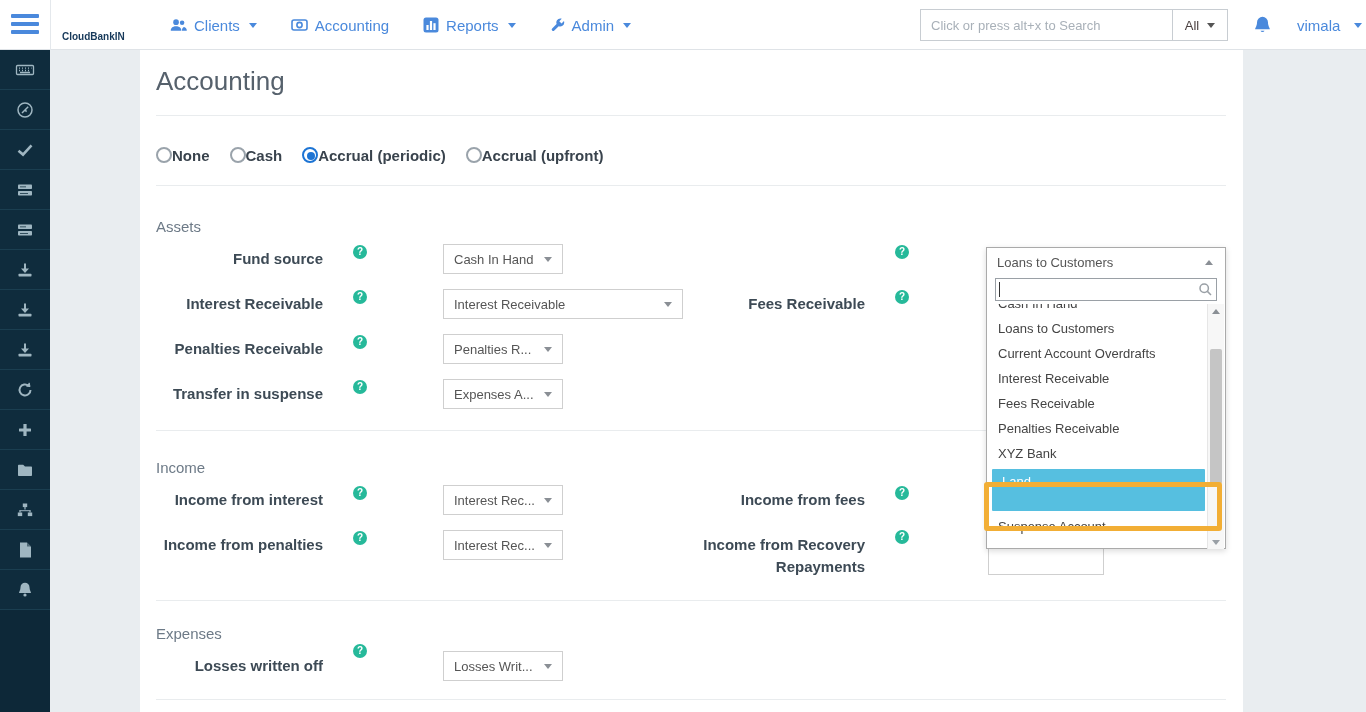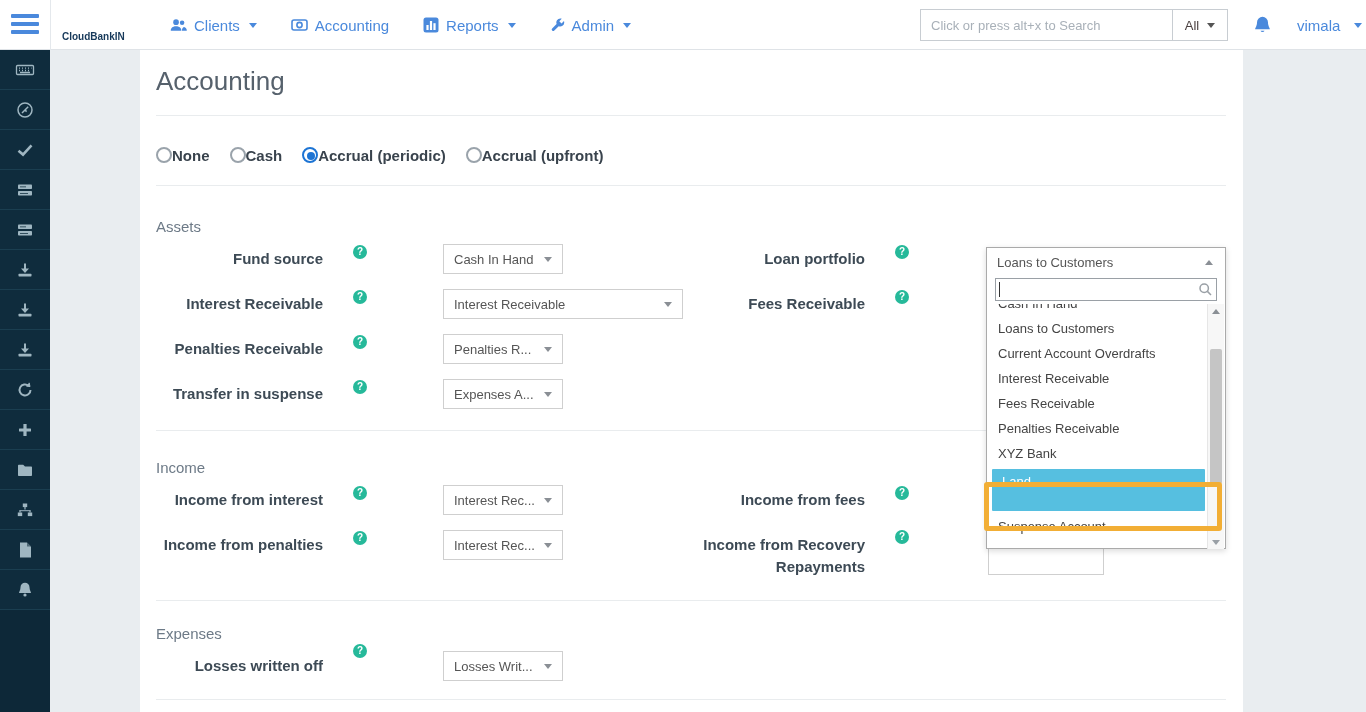--- a/index.html
+++ b/index.html
@@ -286,21 +286,20 @@
       <span class="sc"></span>
     </div>
 
   <div class="lblL" style="top:379px">Transfer in suspense</div>
   <span class="help hL" style="top:380px"></span>
   <div class="select w120" style="left:443px; top:379px">
       <span class="txt">Expenses A...</span>
       <span class="sc"></span>
     </div>
 
-  <div class="lblR" style="top:244px">Loan portfolio</div>
   <span class="help hR" style="top:245px"></span>
   <div class="lblR" style="top:289px">Fees Receivable</div>
   <span class="help hR" style="top:290px"></span>
 
   <div class="hr hr3"></div>
 
   <div class="section-h" style="top:459px">Income</div>
 
   <div class="lblL" style="top:485px">Income from interest</div>
   <span class="help hL" style="top:486px"></span>

